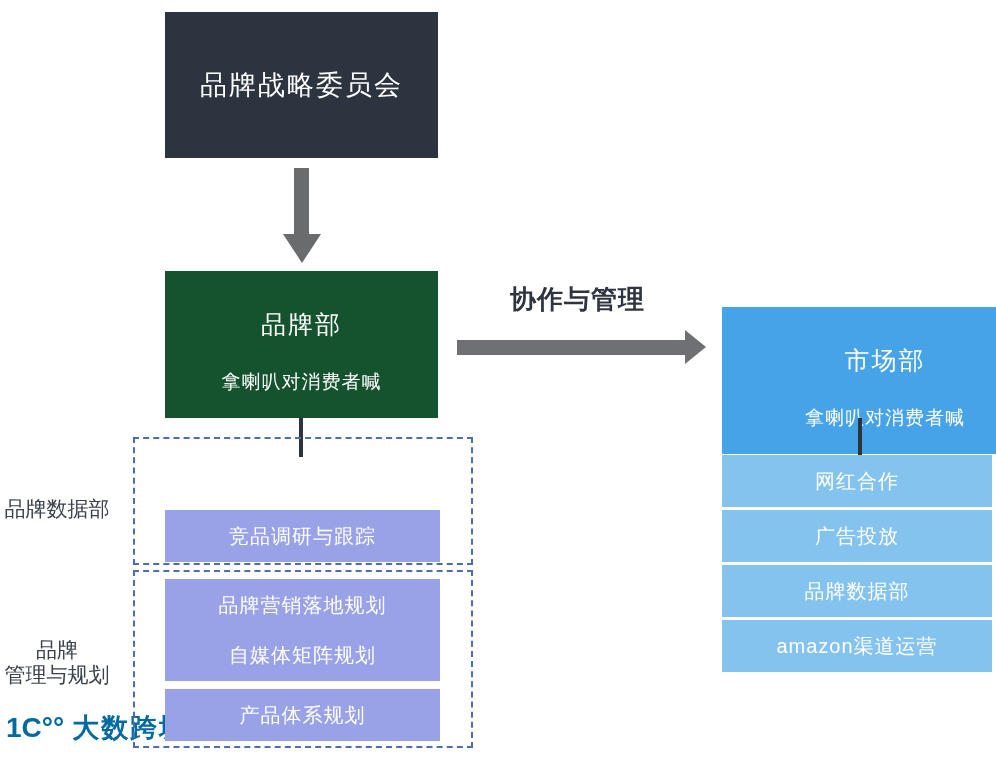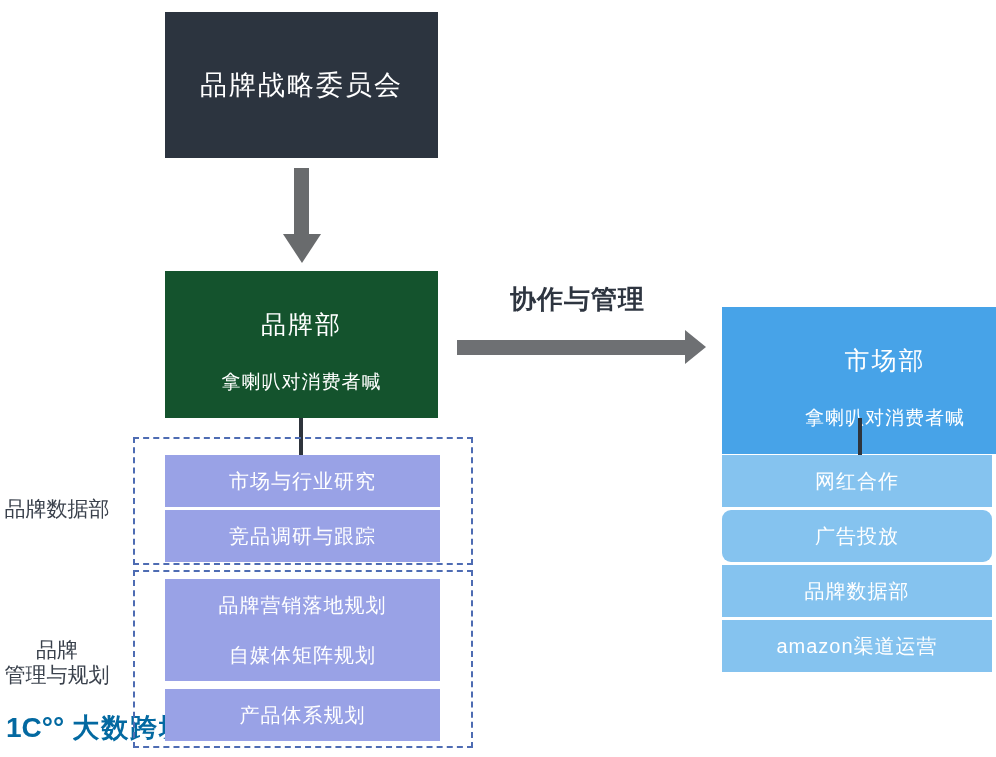--- a/index.html
+++ b/index.html
@@ -55,21 +55,21 @@
   .dashed-group-2 { top: 570px; height: 178px; }
 
   
   .sub-item { position: absolute; width: 275px; height: 52px; display: flex; align-items: center; justify-content: center;
               color: #ffffff; font-size: 20px; letter-spacing: 1px; }
   .brand-item  { left: 165px; background: #99a2e6; }
   .market-item { left: 722px; width: 270px; background: #85c3ef; }
 
   .bi-0 { top: 455px; } .bi-1 { top: 510px; }
   .bi-2 { top: 579px; } .bi-3 { top: 629px; } .bi-4 { top: 689px; }
-  .mi-0 { top: 455px; } .mi-1 { top: 510px; border-radius: 9px; } .mi-2 { top: 565px; } .mi-3 { top: 620px; }
+  .mi-0 { top: 455px; } .mi-1 { top: 510px; } .mi-2 { top: 565px; } .mi-3 { top: 620px; }
 
   
   .side-label { position: absolute; left: -10px; width: 134px; text-align: center;
                 color: #3a414c; font-size: 21px; line-height: 25px; }
   .side-label-1 { top: 496px; }
   .side-label-2 { top: 637px; }
 
   
   .watermark { position: absolute; left: 6px; top: 710px; display: flex; align-items: center;
                color: #0369a1; font-size: 27px; font-weight: bold; letter-spacing: 2px; z-index: 0; }
@@ -113,23 +113,20 @@
   <div class="dashed-group dashed-group-2"></div>
 
   <div class="side-label side-label-1">
     <div>品牌数据部</div>
   </div>
   <div class="side-label side-label-2">
     <div>品牌</div>
     <div>管理与规划</div>
   </div>
 
-  <div class="sub-item brand-item bi-0">
-    <span>市场与行业研究</span>
-  </div>
   <div class="sub-item brand-item bi-1">
     <span>竞品调研与跟踪</span>
   </div>
   <div class="sub-item brand-item bi-2">
     <span>品牌营销落地规划</span>
   </div>
   <div class="sub-item brand-item bi-3">
     <span>自媒体矩阵规划</span>
   </div>
   <div class="sub-item brand-item bi-4">

